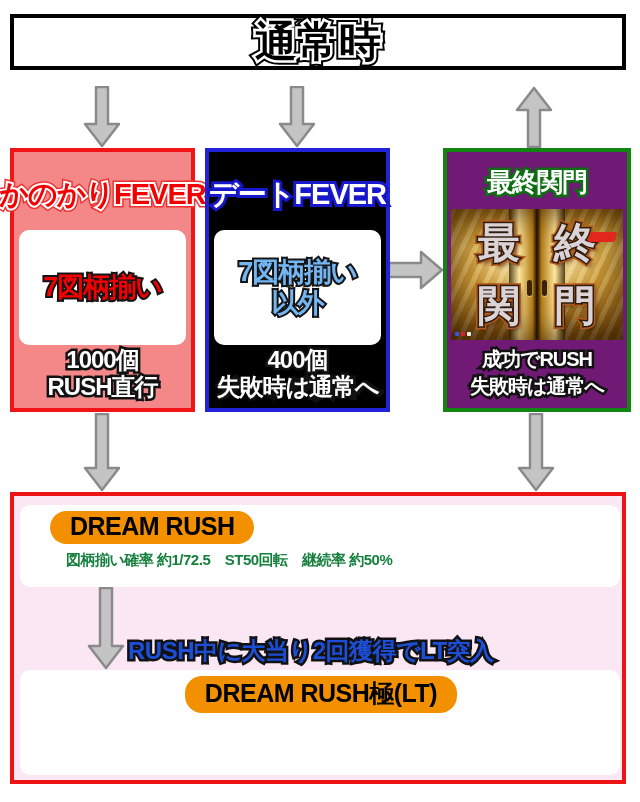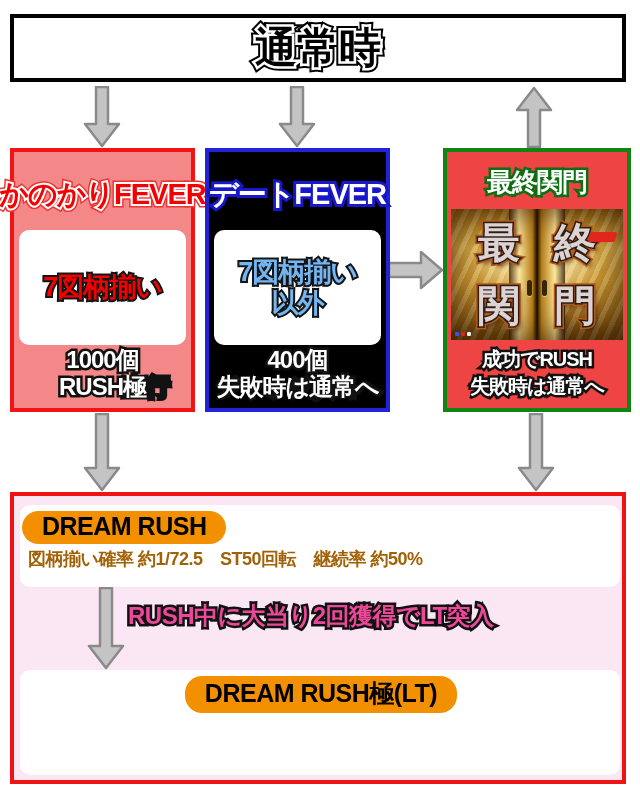--- a/index.html
+++ b/index.html
@@ -16,38 +16,38 @@
   .ol::after  { z-index:-1; -webkit-text-stroke:var(--iw,0) var(--ic,transparent); }
 
   .t-normal     { font-size:42px; color:#000;    --iw:5px; --ic:#fff; --ow:9px; --oc:#000; }
   .t-red-title  { font-size:29px; color:#f50000; --iw:4px; --ic:#fff; --ow:7px; --oc:#ef3333; letter-spacing:-1px; }
   .t-blue-title { font-size:29px; color:#fff;    --iw:4px; --ic:#1717cc; --ow:6px; --oc:#1717cc; letter-spacing:-1px; }
   .t-green-title{ font-size:26px; color:#fff;    --iw:4px; --ic:#0d6e12; --ow:5px; --oc:#0d6e12; letter-spacing:-1px; }
   .t-red-cond   { font-size:27px; color:#f50000; --iw:3px; --ic:#151515; --ow:4px; --oc:#151515; letter-spacing:-1px; }
   .t-blue-cond  { font-size:27px; color:#74b6f2; --iw:3px; --ic:#151515; --ow:4px; --oc:#151515; letter-spacing:-1px; }
   .t-result     { font-size:24px; color:#fff;    --iw:3px; --ic:#121212; --ow:5px; --oc:#121212; letter-spacing:-1px; }
   .t-green-result{ font-size:20px; color:#fff;   --iw:3px; --ic:#121212; --ow:5px; --oc:#121212; letter-spacing:-1px; }
-  .t-note       { font-size:24px; color:#ec4899;    --iw:3px; --ic:#121212; --ow:5px; --oc:#121212; letter-spacing:-0.5px; }
+  .t-note       { font-size:24px; color:#1d4ed8;    --iw:3px; --ic:#121212; --ow:5px; --oc:#121212; letter-spacing:-0.5px;margin-top:35px; }
   .t-gate       { font-size:42px; color:#dcd3d6; --iw:3px; --ic:#2f1d0d; --ow:6px; --oc:#b4591c; }
   .t-gate::before { text-shadow:3px 4px 4px rgba(30,10,0,.55); }
 
   
-  .top-box { position:absolute; left:10px; top:14px; width:616px; height:68px;
+  .top-box { position:absolute; left:10px; top:14px; width:616px; height:56px;
     background:#fff; border:4px solid #000; display:flex; align-items:center; justify-content:center; }
 
   
   .arr { position:absolute; }
   .arr polygon { fill:#c4c4c4; stroke:#8a8a8a; stroke-width:2.5; stroke-linejoin:round; }
 
   
   .fbox { position:absolute; top:148px; height:264px; border:4px solid; display:flex;
     flex-direction:column; align-items:center; }
   .fbox-red   { left:10px;  width:185px; background:#f48888; border-color:#f21414; }
   .fbox-blue  { left:205px; width:185px; background:#000000; border-color:#2222d8; }
-  .fbox-green { left:443px; width:188px; background:#ef4444; border-color:#118511; }
+  .fbox-green { left:443px; width:188px; background:#701a75; border-color:#118511; }
   .fbox-title { height:70px; margin-top:7px; display:flex; align-items:center; line-height:31px; }
   .fbox-title-one { margin-top:10px; height:40px; display:flex; align-items:center; }
   .cond-card { width:167px; height:115px; margin-top:1px; background:#fff; border-radius:10px;
     display:flex; flex-direction:column; align-items:center; justify-content:center; line-height:31px; }
   .fbox-result { margin-top:auto; margin-bottom:8px; display:flex; flex-direction:column; align-items:center; line-height:27px; }
 
   
   .gate { position:relative; width:172px; height:131px; margin-top:7px; overflow:hidden;
     background:
       radial-gradient(ellipse 62% 46% at 50% 42%, rgba(255,247,205,.95), rgba(244,204,98,0) 62%),
@@ -65,26 +65,26 @@
   .gate-grid { position:absolute; inset:0; z-index:2; display:grid;
     grid-template-columns:1fr 1fr; grid-template-rows:1fr 1fr; place-items:center; padding:2px 10px; }
   .gate-badge { position:absolute; z-index:3; right:7px; top:23px; width:27px; height:10px;
     background:#e1261d; transform:skewX(-15deg); border-radius:2px; }
   .gate-dots { position:absolute; z-index:3; left:4px; bottom:4px; display:flex; gap:2px; }
   .gate-dots i { width:4px; height:4px; border-radius:1px; }
 
   
   .pink-panel { position:absolute; left:10px; top:492px; width:616px; height:292px;
     background:#fbe7f4; border:4px solid #ee1414; }
-  .wpanel { position:absolute; left:6px; width:600px; background:#fff; border-radius:10px; padding:5px 0; }
+  .wpanel { position:absolute; left:6px; width:600px; background:#fff; border-radius:10px; padding:5px 28px; }
   .wpanel1 { top:9px;  height:82px; }
   .wpanel2 { top:174px; height:105px;text-align:center; }
   .pill { display:inline-flex; align-items:center; background:#f39000; color:#000;
     border-radius:17px; padding:1px 20px 3px; font-size:25px; margin:1px 0 4px 2px; letter-spacing:-0.5px; }
-  .stats { font-size:18px; color:#a16207; margin-left:8px; line-height:23px; letter-spacing:-0.5px; }
+  .stats { font-size:15px; color:#15803d; margin-left:18px; line-height:23px; letter-spacing:-0.5px; }
   .mid-note { position:absolute; left:128px; top:600px; }
 </style>
 </head>
 <body>
 
 <div class="stage">
 
   <div class="top-box">
     <span class="ol t-normal" data-text="通常時">通常時</span>
   </div>
@@ -105,21 +105,21 @@
   <div class="fbox fbox-red">
     <div class="fbox-title">
       <span class="ol t-red-title" data-text="かのかり">かのかり</span>
       <span class="ol t-red-title" data-text="FEVER">FEVER</span>
     </div>
     <div class="cond-card">
       <span class="ol t-red-cond" data-text="7図柄揃い">7図柄揃い</span>
     </div>
     <div class="fbox-result">
       <span class="ol t-result" data-text="1000個">1000個</span>
-      <span class="ol t-result" data-text="RUSH直行">RUSH極</span>
+      <span class="ol t-result" data-text="RUSH直行">RUSH直行</span>
     </div>
   </div>
 
   <div class="fbox fbox-blue">
     <div class="fbox-title">
       <span class="ol t-blue-title" data-text="デート">デート</span>
       <span class="ol t-blue-title" data-text="FEVER">FEVER</span>
     </div>
     <div class="cond-card">
       <span class="ol t-blue-cond" data-text="7図柄揃い">7図柄揃い</span>

